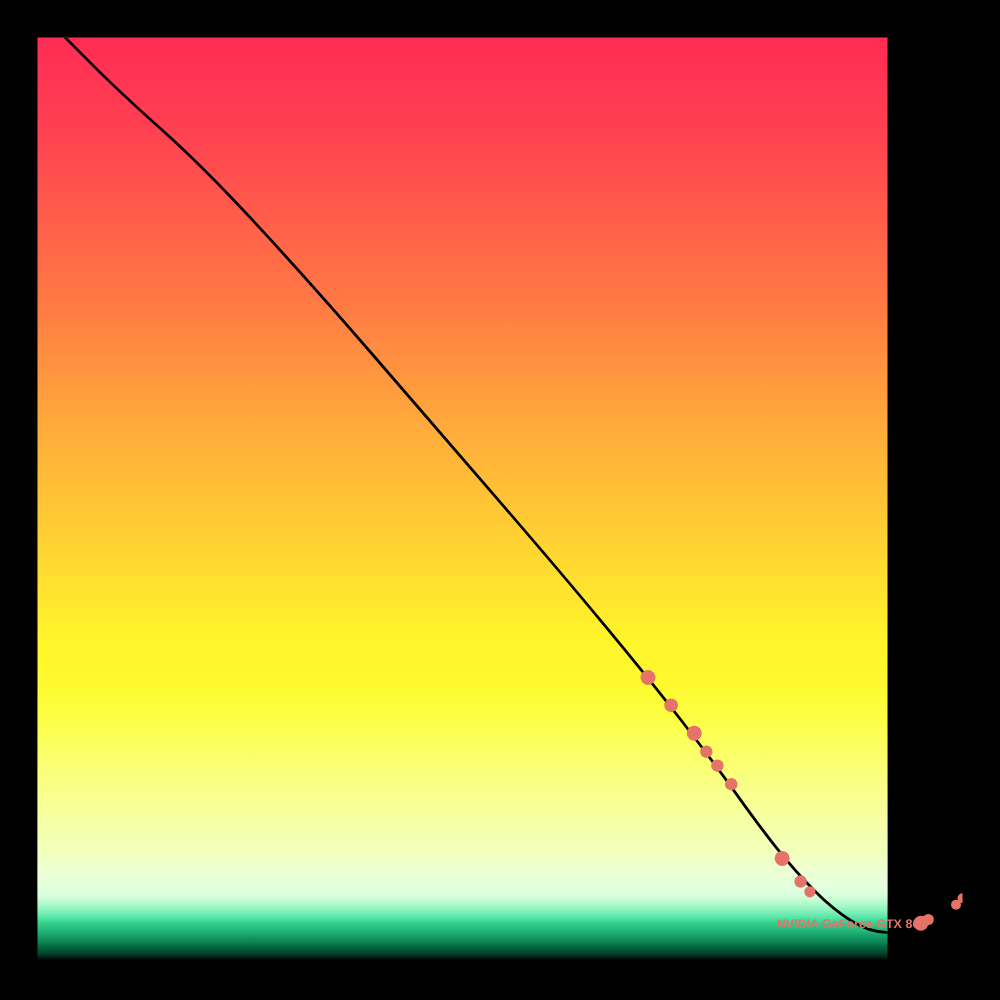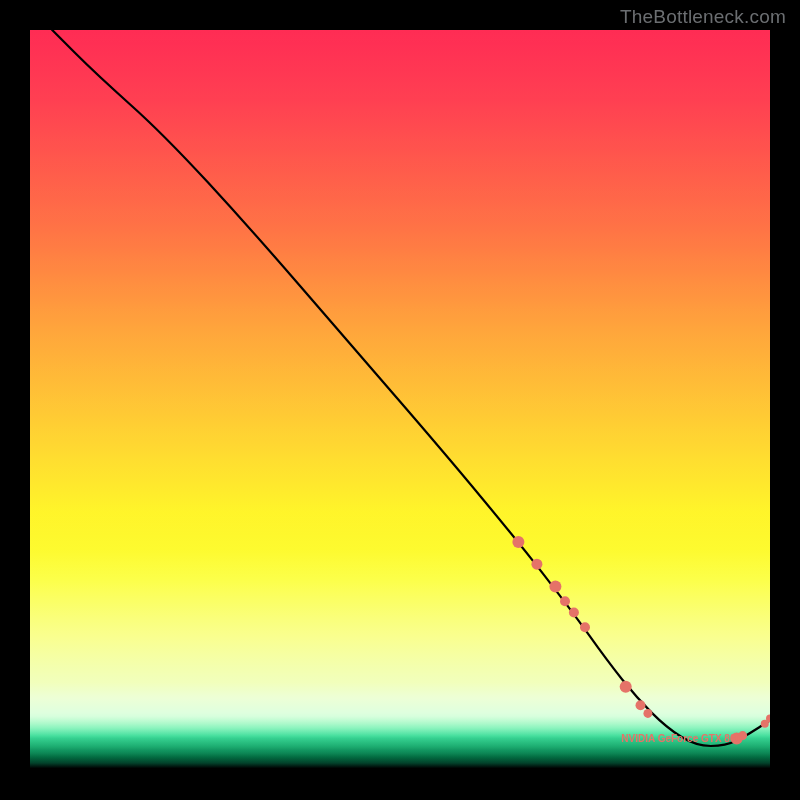--- a/index.html
+++ b/index.html
@@ -14,21 +14,21 @@
   .stage {
     position: relative;
     width: 800px;
     height: 800px;
     background: #000;
   }
   .plot-area {
     position: absolute;
     left: 30px;
     top: 30px;
-    width: 740px;
+    width: 680px;
     height: 742px;
     
     background:
       linear-gradient(to bottom,
         rgba(255,255,255,0.08) 0%,
         rgba(255,255,255,0.05) 70%,
         rgba(255,255,255,0.55) 90%,
         rgba(255,255,255,0.55) 92%,
         rgba(255,255,255,0.15) 95.3%,
         rgba(255,255,255,0.00) 98%
@@ -74,21 +74,20 @@
     color: #6b6e71;
     font-size: 19px;
     letter-spacing: 0.2px;
     font-family: Arial, Helvetica, sans-serif;
   }
 </style>
 </head>
 <body>
 
 <div class="stage">
-  <div class="watermark">TheBottleneck.com</div>
 
   <div class="plot-area">
     <svg class="curve" viewBox="0 0 740 742" preserveAspectRatio="none">
       <path id="curve-path" fill="none" stroke="#000000" stroke-width="2.2" stroke-linecap="round" d="M 22.2 0.0 Q 22.2 0.0 44.4 22.3 Q 66.6 44.5 99.9 74.2 Q 133.2 103.9 177.6 152.1 Q 222.0 200.3 270.1 256.0 Q 318.2 311.6 366.3 367.3 Q 414.4 422.9 451.4 467.5 Q 488.4 512.0 514.3 545.4 Q 540.2 578.8 558.7 604.7 Q 577.2 630.7 592.0 649.3 Q 606.8 667.8 621.6 682.6 Q 636.4 697.5 651.2 706.8 Q 666.0 716.0 680.8 716.0 Q 695.6 716.0 706.7 710.5 Q 717.8 704.9 728.9 697.5 T 740.0 690.1"></path>
       <g id="markers-group">
           <circle cx="488.4" cy="512.0" r="6" fill="#e57368"></circle>
           <circle cx="506.9" cy="534.2" r="5.5" fill="#e57368"></circle>
           <circle cx="525.4" cy="556.5" r="6" fill="#e57368"></circle>
           <circle cx="535.0" cy="571.3" r="5" fill="#e57368"></circle>
           <circle cx="543.9" cy="582.5" r="5" fill="#e57368"></circle>

